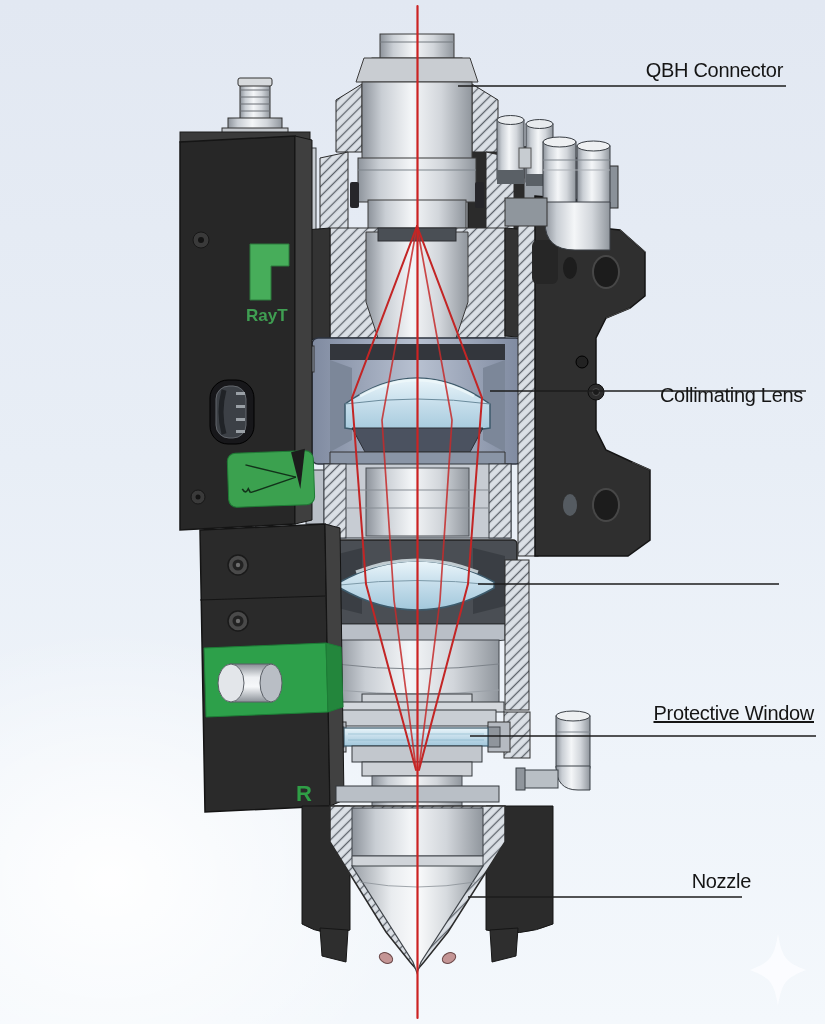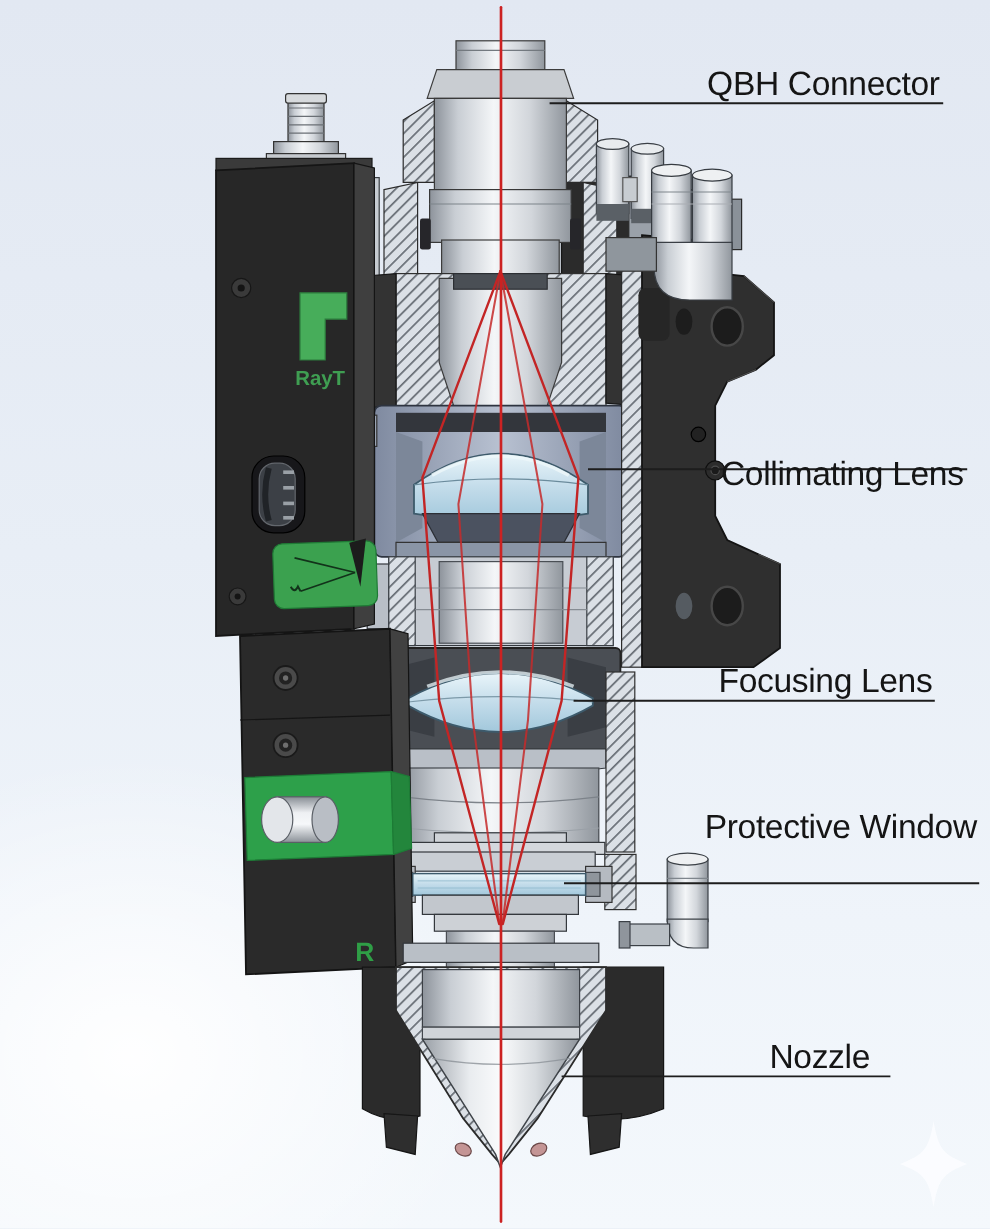--- a/index.html
+++ b/index.html
@@ -3,21 +3,21 @@
 <meta charset="utf-8">
 <style>
   html,body{margin:0;padding:0;background:#dfe6f0;}
   .stage{
     position:relative;width:825px;height:1024px;overflow:hidden;
     background:linear-gradient(180deg,#e2e8f2 0%,#e8eef6 45%,#eff4fa 75%,#f4f8fc 100%);
     font-family:"Liberation Sans",sans-serif;
   }
   .stage svg{position:absolute;inset:0;display:block;}
   .callout{
-    position:absolute;color:#151515;font-size:28px;line-height:26px;
+    position:absolute;color:#151515;font-size:20px;line-height:26px;
     letter-spacing:-0.3px;white-space:nowrap;text-align:left;margin-left:48px;
   }
 </style>
 </head>
 <body>
 
 <div class="stage">
 <svg viewBox="0 0 825 1024" width="825" height="1024">
   <defs>
     <pattern id="hatch" width="7" height="7" patternUnits="userSpaceOnUse" patternTransform="rotate(45)">
@@ -281,18 +281,17 @@
     <line x1="478" y1="584" x2="779" y2="584"></line>
     <line x1="470" y1="736" x2="816" y2="736"></line>
     <line x1="468" y1="897" x2="742" y2="897"></line>
   </g>
 
   <path d="M778,934 C782,958 786,962 806,970 C786,978 782,982 778,1006 C774,982 770,978 750,970 C770,962 774,958 778,934 Z" fill="#fbfdff" opacity="0.85"></path>
 </svg>
 
 <div class="callout" style="right:42px;top:57px;">QBH Connector</div>
 <div class="callout" style="right:22px;top:382px;">Collimating Lens</div>
-<div class="callout" style="right:48px;top:555px;">Focusing Lens</div>
-<div class="callout" style="right:11px;top:676px;">
+<div class="callout" style="right:11px;top:700px;text-decoration:underline;">
   <div>Protective Window</div>
 </div>
-<div class="callout" style="right:100px;top:868px;">Nozzle</div>
+<div class="callout" style="right:74px;top:868px;">Nozzle</div>
 </div>
 
 </body></html>

